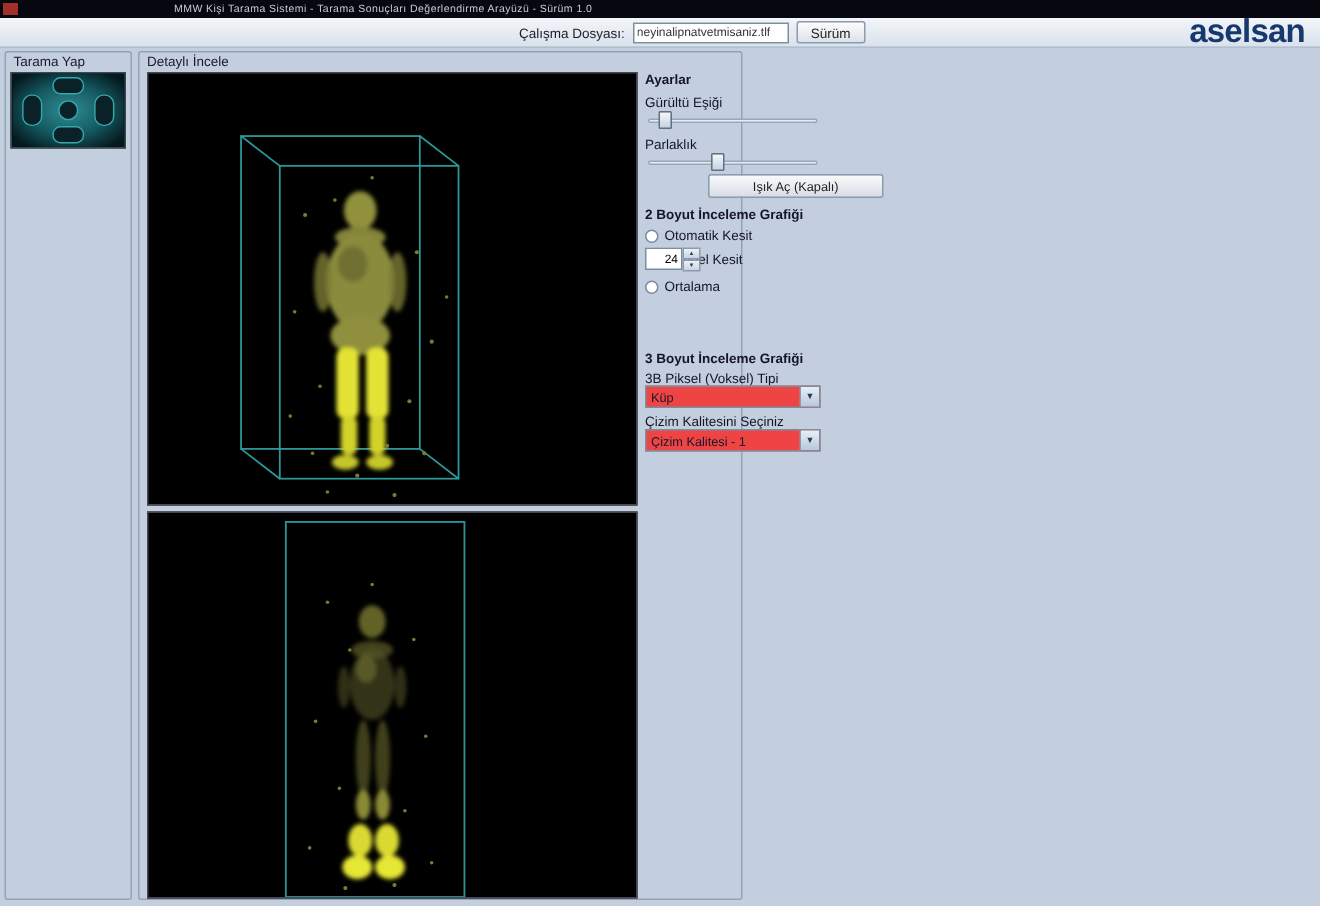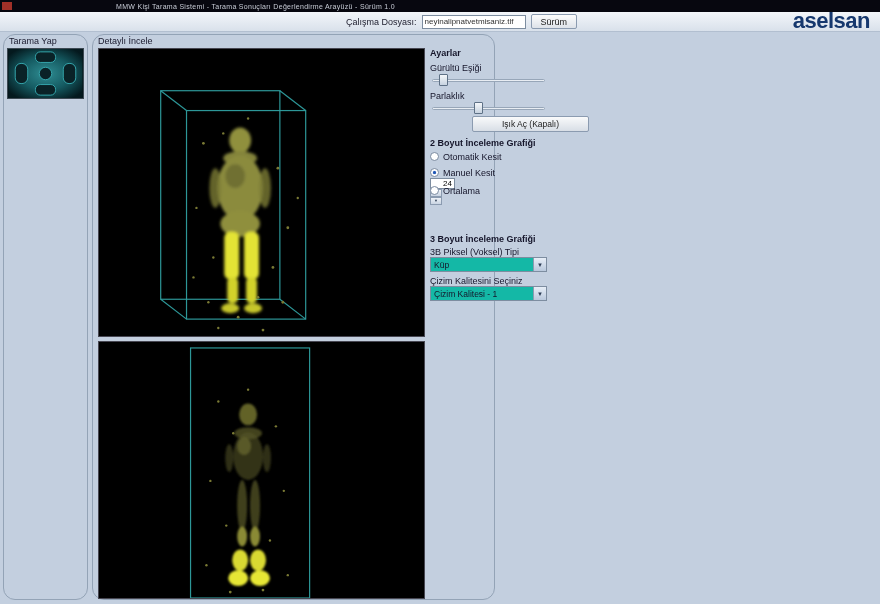--- a/index.html
+++ b/index.html
@@ -16,21 +16,21 @@
              display:flex; align-items:center; gap:5px; padding-left:346px; position:relative; overflow:visible; }
   .file-label { font-size:9px; color:#1c1c2c;text-align:right; }
   .file-input { width:104px; height:14px; font-size:8px; border:1px solid #7d8da0; padding:0 2px; color:#333;
                 font-family:"Liberation Sans", sans-serif; background:#fff; }
   .load-btn { height:15px; font-size:9px; padding:0 9px; background:linear-gradient(#fdfdfd,#dde2e9);
               border:1px solid #8b9bb0; border-radius:2px; color:#222; font-family:"Liberation Sans", sans-serif; }
   .logo { position:absolute; right:10px; top:-4px; font-size:22px; font-weight:bold; color:#16386e; letter-spacing:-.5px; }
 
   
   .main { position:relative; height:572px; }
-  .groupbox { position:absolute; border:1px solid #93a3b6; border-radius:12px; }
+  .groupbox { position:absolute; border:1px solid #93a3b6; border-radius:2px; }
   .gb-title { position:absolute; top:1px; left:5px; font-size:9px; color:#1a1a2e; white-space:nowrap; }
 
   .scan-panel   { left:3px;   top:2px; width:85px;  height:566px; }
   .detail-panel { left:92px;  top:2px; width:403px; height:566px; }
   .result-panel { left:555px; top:2px; width:321px; height:566px; }
 
   .scanner-img { position:absolute; top:13px; left:3px; width:77px; height:51px; border:1px solid #3c4852; background:#041418; cursor:pointer; }
   .scanner-img svg { display:block; width:100%; height:100%; }
 
   .black-top    { position:absolute; left:5px; top:13px;  width:327px; height:289px; background:#000; border:1px solid #474752; }
@@ -61,34 +61,34 @@
   .slider .track { position:absolute; left:2px; right:2px; top:6px; height:3px; background:#e8edf3;
                    border:1px solid #97a6b8; border-radius:2px; }
   .slider .thumb { position:absolute; top:1px; width:9px; height:12px; background:linear-gradient(#f4f7fa,#c7d3e0);
                    border:1px solid #5e7186; border-radius:1px; }
   .thumb-noise { left:8%; }
   .thumb-brig  { left:38%; }
 
   .win-btn { width:100%; height:16px; font-size:8.5px; background:linear-gradient(#f9fafb,#d8dee6);
              border:1px solid #8b9bb0; border-radius:2px; color:#222; font-family:"Liberation Sans", sans-serif; }
 
-  .radio-row { display:flex; align-items:flex-start; gap:4px; cursor:pointer; }
+  .radio-row { display:flex; align-items:flex-end; gap:4px; cursor:pointer; }
   .radio { width:9px; height:9px; border:1px solid #7a8aa0; border-radius:50%; background:#fff; position:relative; flex:0 0 auto; }
   .radio[data-on="true"]::after { content:""; position:absolute; left:2px; top:2px; width:3px; height:3px;
                                   border-radius:50%; background:#1f56b5; box-shadow:0 0 1px #1f56b5; }
   .radio-label { font-size:9px; }
 
-  .spinner { position:absolute !important; left:74px; top:132px; width:38px; height:15px; display:flex;flex-direction:column; }
+  .spinner { position:absolute !important; left:74px; top:119px; width:38px; height:15px; display:flex; }
   .spinner input { width:25px; height:15px; font-size:8px; text-align:right; border:1px solid #7d8da0; padding:0 2px;
                    font-family:"Liberation Sans", sans-serif; }
   .spin-btns { width:12px; display:flex; flex-direction:column; }
   .spin-btns div { flex:1; font-size:4px; line-height:6px; text-align:center; color:#2c3c55;
                    background:linear-gradient(#eef2f7,#c9d4e2); border:1px solid #8b9bb0; cursor:pointer; }
 
-  .dropdown { height:15px; background:#14b8a6; border:1px solid #7d8da0; display:flex; align-items:center; cursor:pointer; }
+  .dropdown { height:15px; background:#ef4444; border:1px solid #7d8da0; display:flex; align-items:center; cursor:pointer; }
   .dd-value { flex:1; font-size:8.5px; padding:0 3px; white-space:nowrap; overflow:hidden; }
   .dd-arrow { width:13px; height:100%; display:flex; align-items:center; justify-content:center; font-size:6px; color:#2c3c55;
               background:linear-gradient(#e7eef7,#b9c8dc); border-left:1px solid #8b9bb0; }
 
   
   .result-area { position:absolute; left:2px; top:12px; width:315px; height:551px; background:#faf8ea; border:1px solid #c6c6b2; }
   .result-area svg { display:block; width:100%; height:100%; }
   .figure-line { fill:#faf8ea; stroke:#101010; stroke-width:5; stroke-linejoin:round; }
   .neck-line { stroke:#101010; stroke-width:4; }
   .det-rect { fill:rgba(244,152,140,.45); stroke:rgba(234,128,116,.8); stroke-width:1; }

